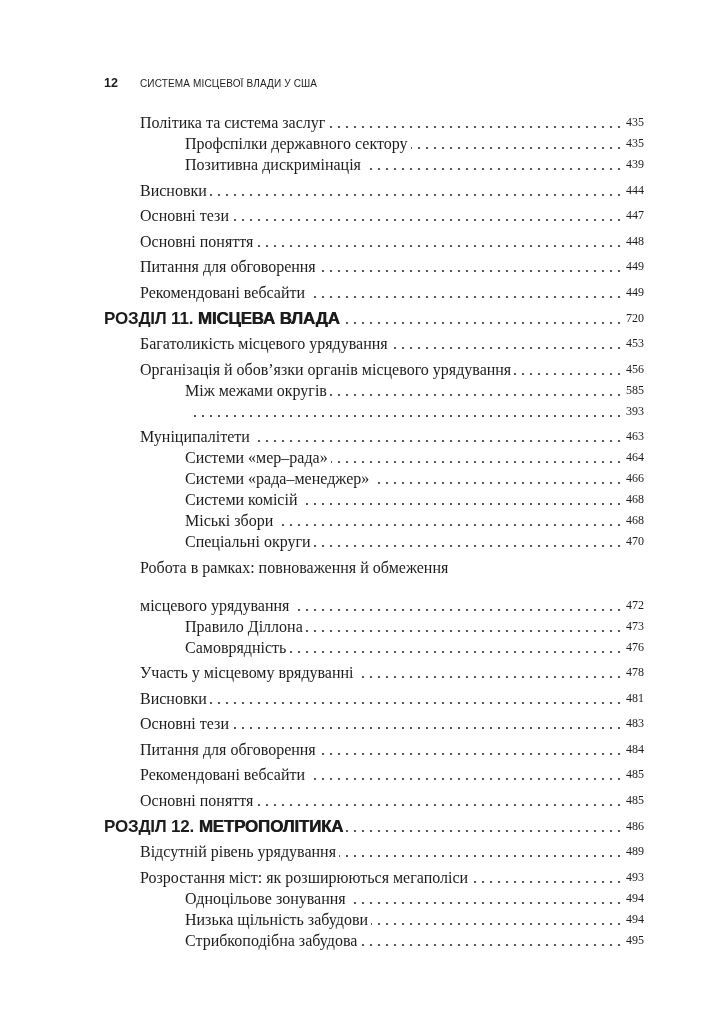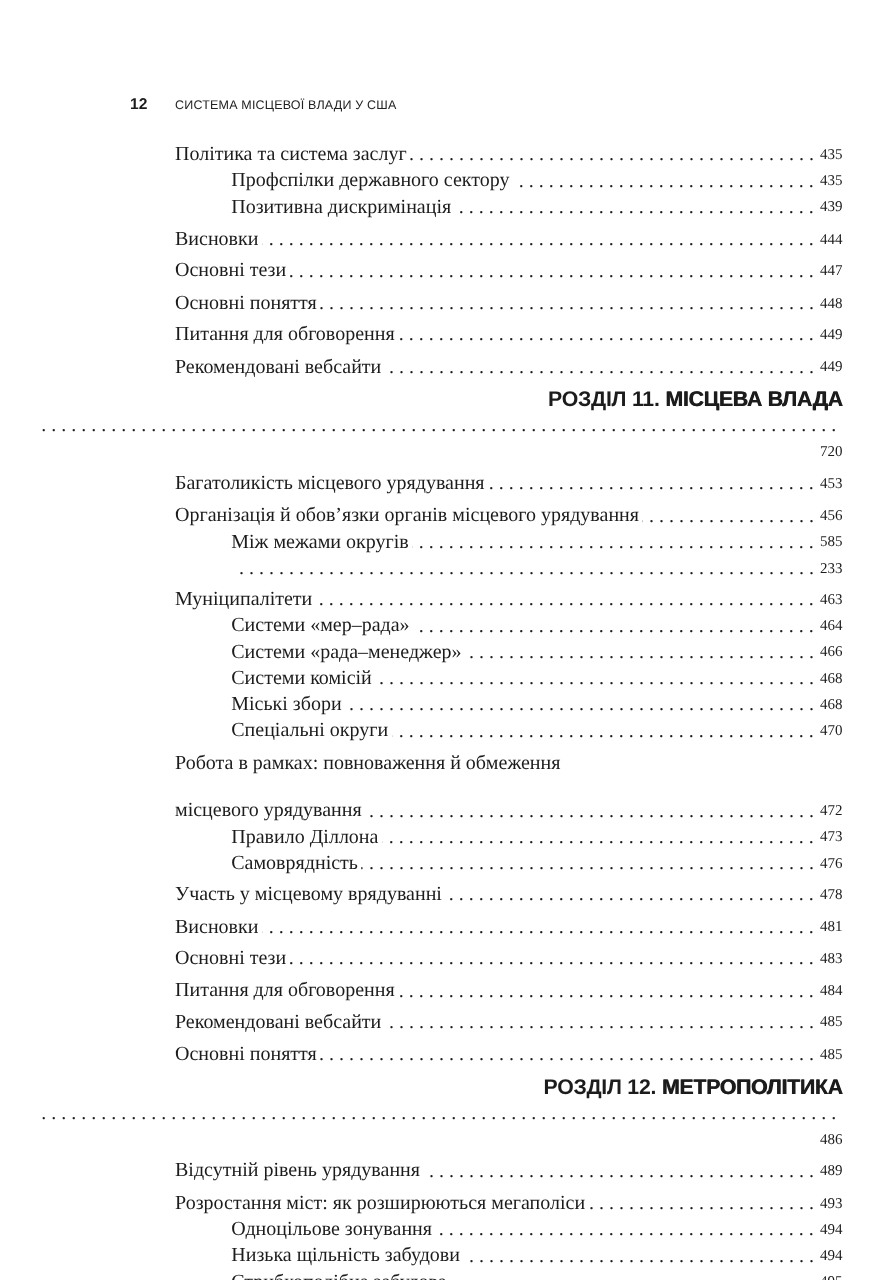--- a/index.html
+++ b/index.html
@@ -8,21 +8,21 @@
     height: 1024px;
     background: #ffffff;
     color: #1c1c1c;
     font-family: "Liberation Serif", serif;
     overflow: hidden;
   }
   .page-wrap {
     box-sizing: border-box;
     width: 717px;
     height: 1024px;
-    padding: 76px 43px 0 104px;
+    padding: 76px 73px 0 104px;
   }
   
   .running-head {
     display: flex;
     align-items: baseline;
     font-family: "Liberation Sans", sans-serif;
     margin-bottom: 21px;
     line-height: 14px;
   }
   .folio {
@@ -40,21 +40,21 @@
   .row {
     display: flex;
     align-items: flex-end;
     line-height: 21px;
     font-size: 16px;
   }
   .row .label { white-space: nowrap; }
   .row.level-1 { padding-left: 36px; margin-top: 4.5px; }
   .row.level-2 { padding-left: 81px; margin-top: 0; }
   .row.cont    { margin-top: 17px; }
-  .row.chapter { margin-top: 5px; padding-left: 0; flex-direction: column; }
+  .row.chapter { margin-top: 5px; padding-left: 0; }
   .toc-section { margin-top: 0; }
   .toc-section + .toc-section { margin-top: 0.5px; }
   .chapter-label {
     font-family: "Liberation Sans", sans-serif;
     font-size: 17px;
     letter-spacing: -0.2px;
     white-space: nowrap;
   }
   .chapter-prefix { font-weight: 700; }
   .chapter-title  { font-weight: 700; text-shadow: 0.5px 0 currentColor; }
@@ -142,21 +142,21 @@
           <span class="dots"></span>
           <span class="page">456</span>
         </div>
         <div class="row level-2">
           <span class="label">Між межами округів</span>
           <span class="dots"></span>
           <span class="page">585</span>
         </div>
         <div class="row level-2">
           <span class="dots"></span>
-          <span class="page">233</span>
+          <span class="page">393</span>
         </div>
         <div class="row level-1">
           <span class="label">Муніципалітети</span>
           <span class="dots"></span>
           <span class="page">463</span>
         </div>
         <div class="row level-2">
           <span class="label">Системи «мер–рада»</span>
           <span class="dots"></span>
           <span class="page">464</span>

